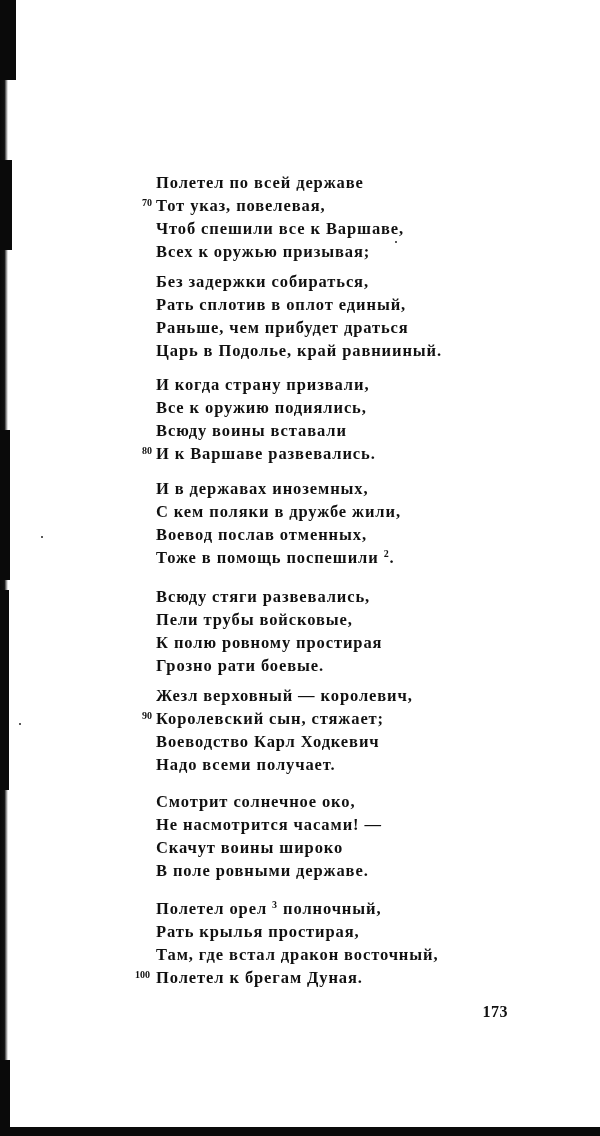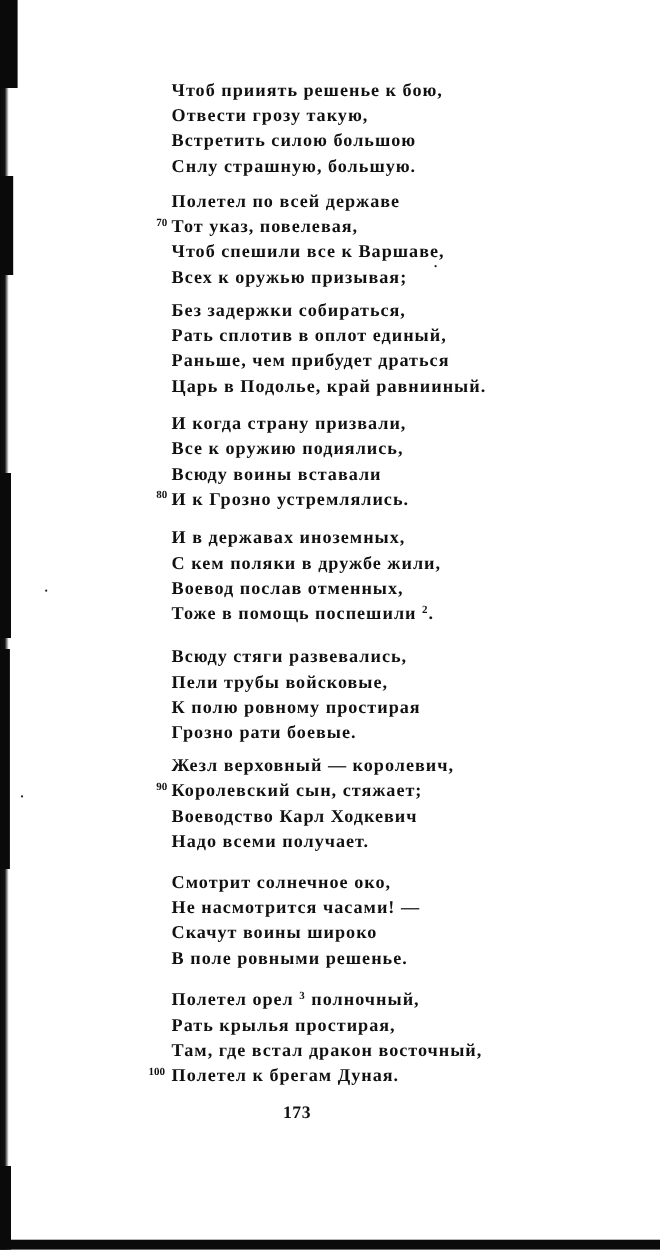--- a/index.html
+++ b/index.html
@@ -71,25 +71,24 @@
     sup.note {
       font-size: 10px;
       vertical-align: 6px;
       line-height: 0;
     }
     .page-number {
       position: absolute;
       left: 0;
       width: 508px;
       top: 1003px;
-      text-align: center;
+      text-align: right;
       font-size: 16px;
       font-weight: bold;
       letter-spacing: 0.5px;
-      padding-left: 16px;
     }
     .speck {
       position: absolute;
       width: 2px;
       height: 2px;
       background: #222;
       border-radius: 1px;
     }
   </style>
 </head>
@@ -103,46 +102,40 @@
     <div class="blot" style="top:430px;width:10px;height:150px;"></div>
     <div class="blot" style="top:590px;width:9px;height:200px;"></div>
     <div class="blot" style="top:1060px;width:10px;height:76px;"></div>
   </div>
   <div class="scan-edge-bottom"></div>
 
   <div class="speck" style="left:395px;top:241px;"></div>
   <div class="speck" style="left:41px;top:536px;"></div>
   <div class="speck" style="left:19px;top:723px;"></div>
 
-  <div class="stanza" style="top:70px;">
-    <div class="line"><span>Чтоб прииять решенье к бою,</span></div>
-    <div class="line"><span>Отвести грозу такую,</span></div>
-    <div class="line"><span>Встретить силою большою</span></div>
-    <div class="line"><span>Снлу страшную, большую.</span></div>
-  </div>
 
   <div class="stanza" style="top:171px;">
     <div class="line"><span>Полетел по всей державе</span></div>
     <div class="line"><span class="line-number">70</span><span>Тот указ, повелевая,</span></div>
     <div class="line"><span>Чтоб спешили все к Варшаве,</span></div>
     <div class="line"><span>Всех к оружью призывая;</span></div>
   </div>
 
   <div class="stanza" style="top:270px;font-family:Liberation Serif, serif;">
     <div class="line"><span>Без задержки собираться,</span></div>
     <div class="line"><span>Рать сплотив в оплот единый,</span></div>
     <div class="line"><span>Раньше, чем прибудет драться</span></div>
     <div class="line"><span>Царь в Подолье, край равнииный.</span></div>
   </div>
 
   <div class="stanza" style="top:373px;">
     <div class="line"><span>И когда страну призвали,</span></div>
     <div class="line"><span>Все к оружию подиялись,</span></div>
     <div class="line"><span>Всюду воины вставали</span></div>
-    <div class="line"><span class="line-number">80</span><span>И к Грозно устремлялись.</span></div>
+    <div class="line"><span class="line-number">80</span><span>И к Варшаве развевались.</span></div>
   </div>
 
   <div class="stanza" style="top:477px;">
     <div class="line"><span>И в державах иноземных,</span></div>
     <div class="line"><span>С кем поляки в дружбе жили,</span></div>
     <div class="line"><span>Воевод послав отменных,</span></div>
     <div class="line"><span>Тоже в помощь поспешили</span> <sup class="note">2</sup><span>.</span></div>
   </div>
 
   <div class="stanza" style="top:585px;">
@@ -156,21 +149,21 @@
     <div class="line"><span>Жезл верховный — королевич,</span></div>
     <div class="line"><span class="line-number">90</span><span>Королевский сын, стяжает;</span></div>
     <div class="line"><span>Воеводство Карл Ходкевич</span></div>
     <div class="line"><span>Надо всеми получает.</span></div>
   </div>
 
   <div class="stanza" style="top:790px;">
     <div class="line"><span>Смотрит солнечное око,</span></div>
     <div class="line"><span>Не насмотрится часами! —</span></div>
     <div class="line"><span>Скачут воины широко</span></div>
-    <div class="line"><span>В поле ровными решенье.</span></div>
+    <div class="line"><span>В поле ровными державе.</span></div>
   </div>
 
   <div class="stanza" style="top:897px;">
     <div class="line"><span>Полетел орел</span> <sup class="note">3</sup><span> полночный,</span></div>
     <div class="line"><span>Рать крылья простирая,</span></div>
     <div class="line"><span>Там, где встал дракон восточный,</span></div>
     <div class="line"><span class="line-number wide">100</span><span>Полетел к брегам Дуная.</span></div>
   </div>
 
   <div class="page-number">173</div>

